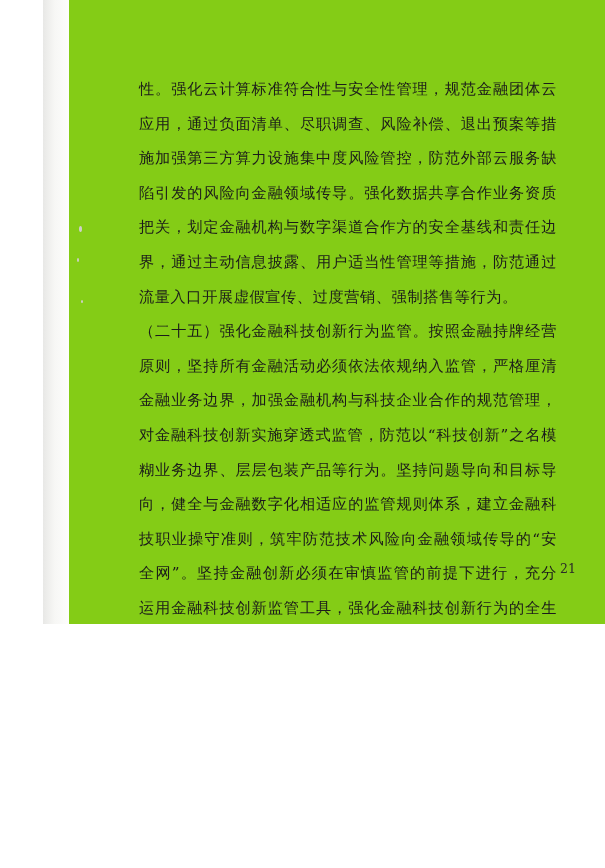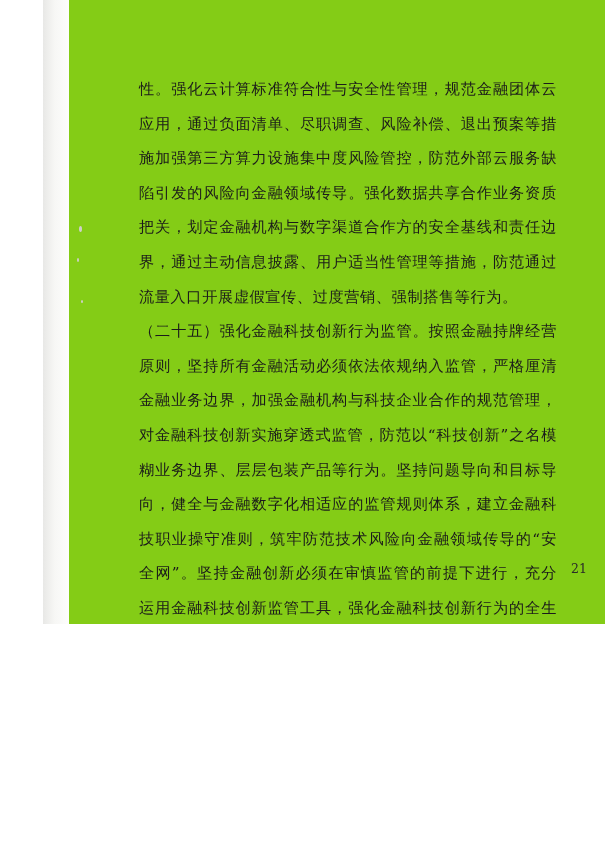--- a/index.html
+++ b/index.html
@@ -65,21 +65,21 @@
     text-align: center;
     letter-spacing: 1.2px;
     font-family: "DejaVu Serif", serif;
   }
   .section-heading .sp {
     display: inline-block;
     width: 26px;
   }
   .page-number {
     position: absolute;
-    right: 61px;
+    right: 72px;
     bottom: 48px;
     font-size: 12.5px;
     color: #2a2a2a;
     font-family: "DejaVu Serif", serif;
   }
   
   .speckle {
     position: absolute;
     background: #cfcfca;
     border-radius: 50%;

